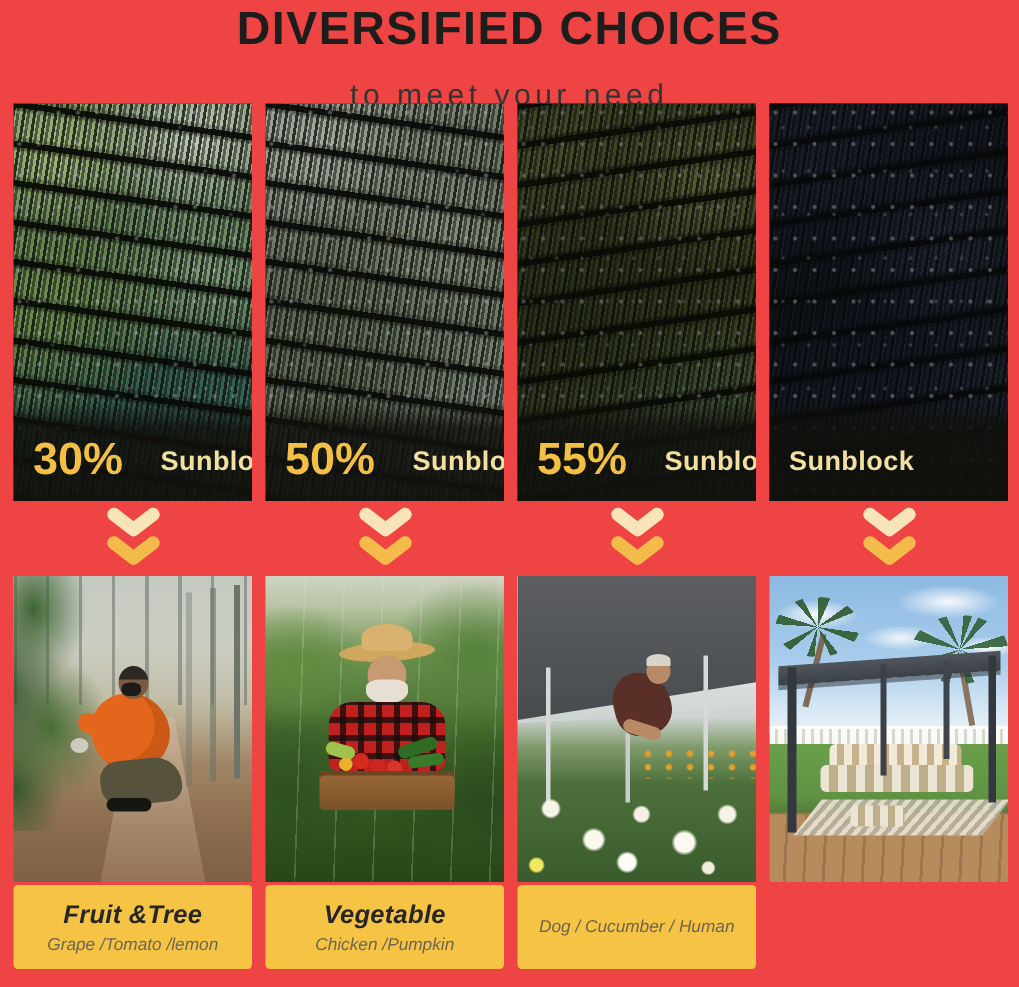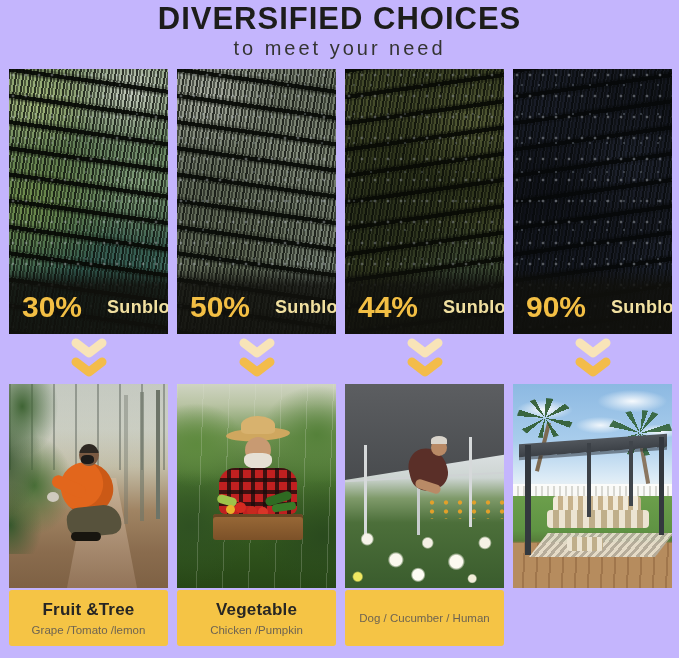--- a/index.html
+++ b/index.html
@@ -1,25 +1,25 @@
 <!DOCTYPE html>
 <html><head>
 <meta charset="utf-8">
 <style>
   * { margin:0; padding:0; box-sizing:border-box; }
   html,body { background:#efece7; }
   .canvas {
     position:relative; width:679px; height:658px; overflow:hidden;
-    background:#c4b5fd;
+    background:#ef4444;
     font-family:"Liberation Sans", sans-serif;
   }
   
   .header { position:absolute; top:0; left:0; right:0; text-align:center; }
   .title { font-size:31px; font-weight:800; letter-spacing:1px; color:#1d1d1b; margin-top:1px; }
-  .subtitle { font-size:20px; font-weight:400; letter-spacing:3px; color:#343432; margin-top:0px; }
+  .subtitle { font-size:20px; font-weight:400; letter-spacing:3px; color:#343432; margin-top:16px; }
 
   
   .row { position:absolute; left:9px; width:663px; display:grid; grid-template-columns:repeat(4,159px); column-gap:9px; }
   .row-nets   { top:69px;  height:265px; }
   .row-arrows { top:337px; height:44px; }
   .row-photos { top:384px; height:204px; }
   .row-labels { top:590px; height:56px; }
 
   
   .net { position:relative; overflow:hidden; height:265px; background:#222; }
@@ -183,21 +183,21 @@
      background:repeating-linear-gradient(90deg, #f1ead9 0 5px, #c7b28c 5px 10px); }
   .p4-sofa-seat { left:34px; top:62%; width:102px; height:18px; border-radius:4px;
      background:repeating-linear-gradient(90deg, #ece4d2 0 6px, #bfae8a 6px 12px); }
   .p4-ottoman { left:54px; top:75%; width:36px; height:14px; border-radius:3px;
      background:repeating-linear-gradient(90deg, #ece4d2 0 5px, #bfae8a 5px 10px); }
   .p4-deck { left:0; right:0; bottom:0; height:22%;
      background:repeating-linear-gradient(93deg, #b68c5e 0 11px, #a0764c 11px 13px); z-index:-0; }
 
   
   .label { background:#f5c445; border-radius:3px; text-align:center;
-     display:flex; flex-direction:column; justify-content:center; gap:4px; }
+     display:flex; flex-direction:column; justify-content:center; gap:4px;font-style:italic; }
   .cat { font-size:17px; font-weight:800; color:#272624; letter-spacing:.2px; }
   .ex  { font-size:11.5px; font-weight:500; color:#6e6452; }
 </style>
 </head>
 <body>
 
 <div class="canvas">
 
   <div class="header">
     <div class="title">DIVERSIFIED CHOICES</div>
@@ -227,32 +227,31 @@
         <span class="sb">Sunblock</span>
       </div>
     </div>
     <div class="net net3">
       <div class="net-base"></div>
       <div class="net-tapes"></div>
       <div class="net-rows"></div>
       <div class="net-glints"></div>
       <div class="net-tint"></div>
       <div class="net-cap">
-        <span class="pct">44%</span>
+        <span class="pct">55%</span>
         <span class="sb">Sunblock</span>
       </div>
     </div>
     <div class="net net4">
       <div class="net-base"></div>
       <div class="net-tapes"></div>
       <div class="net-rows"></div>
       <div class="net-glints"></div>
       <div class="net-tint"></div>
       <div class="net-cap">
-        <span class="pct">90%</span>
         <span class="sb">Sunblock</span>
       </div>
     </div>
   </div>
 
   <div class="row row-arrows">
     <div class="arrow-cell">
       <svg width="38" height="44" viewBox="0 0 38 44" aria-hidden="true">
         <path d="M6 6 L19 16 L32 6" fill="none" stroke="#f8e4b8" stroke-width="9" stroke-linecap="round" stroke-linejoin="round"></path>
         <path d="M6 25 L19 35 L32 25" fill="none" stroke="#f3bc4a" stroke-width="9" stroke-linecap="round" stroke-linejoin="round"></path>

